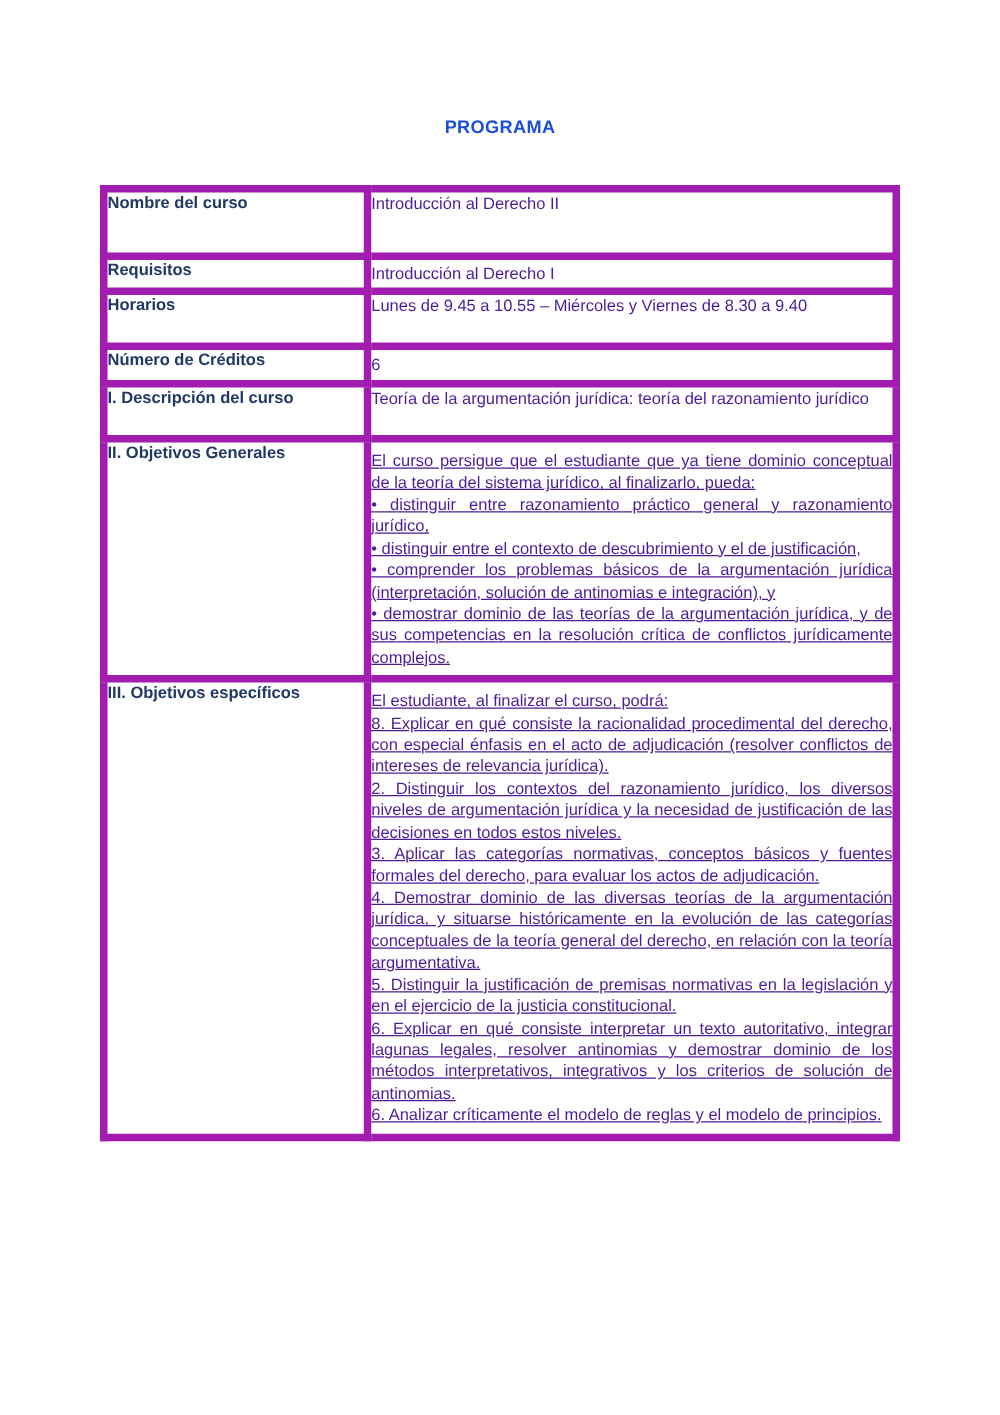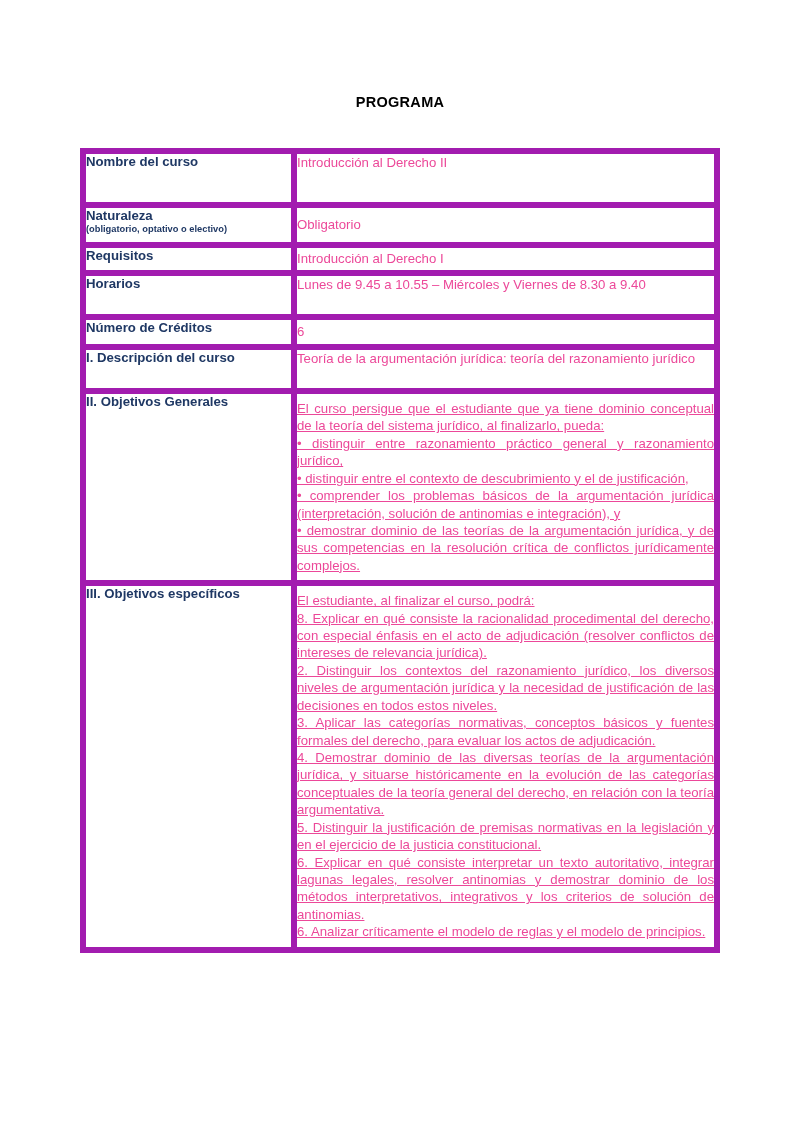--- a/index.html
+++ b/index.html
@@ -18,21 +18,21 @@
     width: 800px;
     height: 1132px;
     box-sizing: border-box;
     padding: 0;
     position: relative;
   }
   .doc-title {
     text-align: center;
     font-weight: bold;
     font-size: 14.5px;
-    color: #000000;
+    color: #1d4ed8;
     margin-top: 94px;
     letter-spacing: 0.3px;
   }
   table.program {
     border-collapse: collapse;
     width: 640px;
     margin: 38px auto 0 auto;
     table-layout: fixed;
   }
   table.program td {
@@ -46,21 +46,21 @@
     color: #1F3864;
     font-weight: bold;
     font-size: 13.2px;
     vertical-align: middle;
   }
   td.value {
     padding: 7px 9px 7px 9px;
     font-size: 13.2px;
     line-height: 1.32;
     text-align: justify;
-    color: #ec4899;
+    color: #4c1d95;
   }
   .sub-note {
     display: block;
     font-weight: bold;
     font-size: 9.3px;
     color: #1F3864;
     margin-top: 1px;
   }
   .value-line {
     margin: 0;
@@ -98,31 +98,20 @@
         <td class="label" style="height:48px;">
           <span>Nombre del curso</span>
         </td>
         <td class="value">
           <div class="value-block">
             <p class="value-line">Introducción al Derecho II</p>
           </div>
         </td>
       </tr>
 
-      <tr>
-        <td class="label" style="height:34px;">
-          <span>Naturaleza</span>
-          <span class="sub-note">(obligatorio, optativo o electivo)</span>
-        </td>
-        <td class="value" style="vertical-align:middle;">
-          <div class="value-block">
-            <p class="value-line">Obligatorio</p>
-          </div>
-        </td>
-      </tr>
 
       <tr>
         <td class="label" style="height:22px;">
           <span>Requisitos</span>
         </td>
         <td class="value" style="vertical-align:middle;">
           <div class="value-block">
             <p class="value-line">Introducción al Derecho I</p>
           </div>
         </td>

